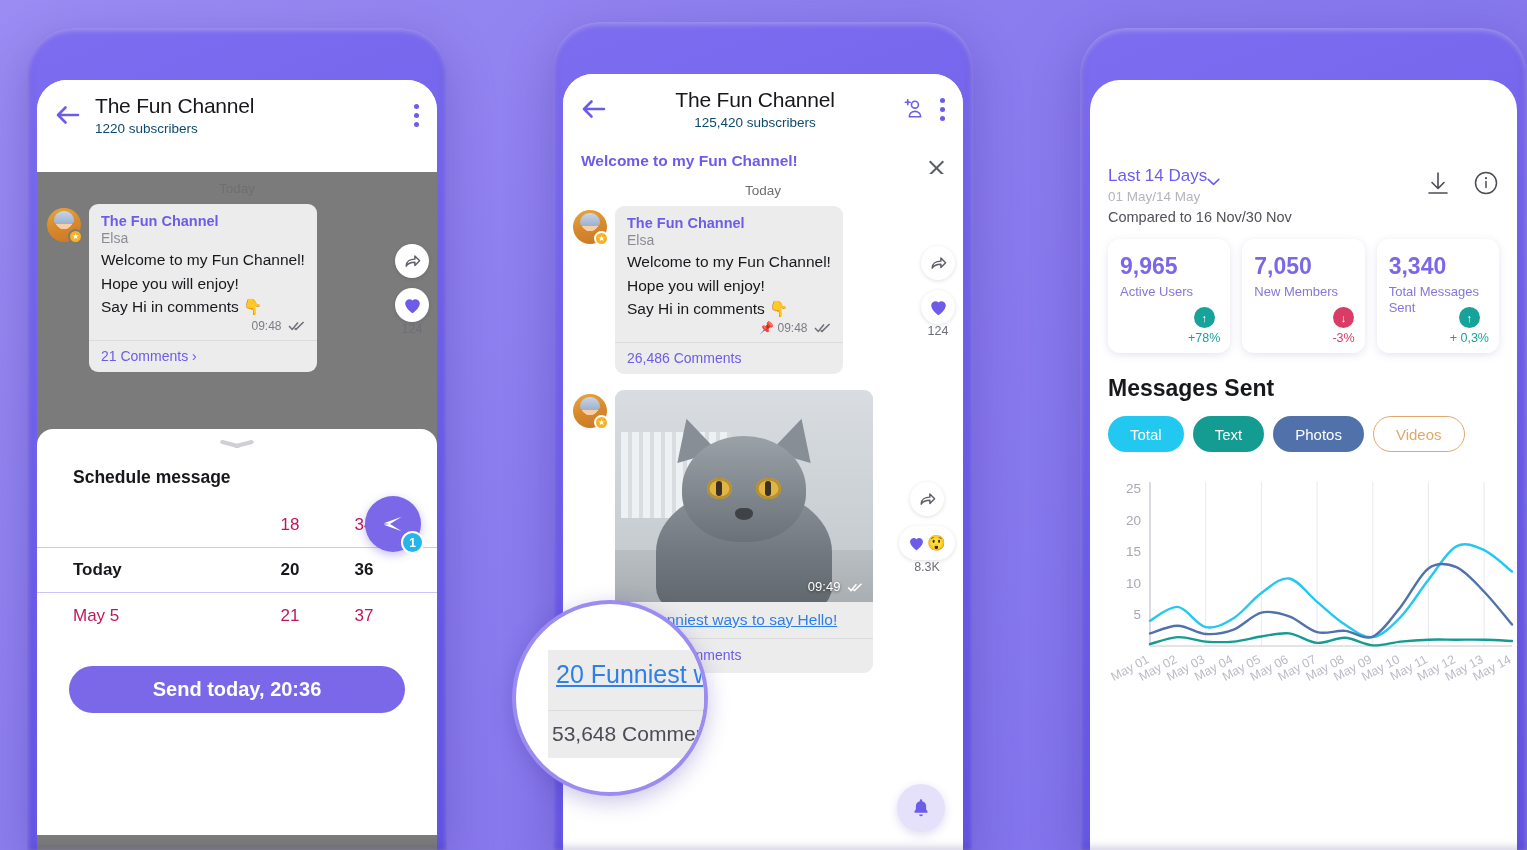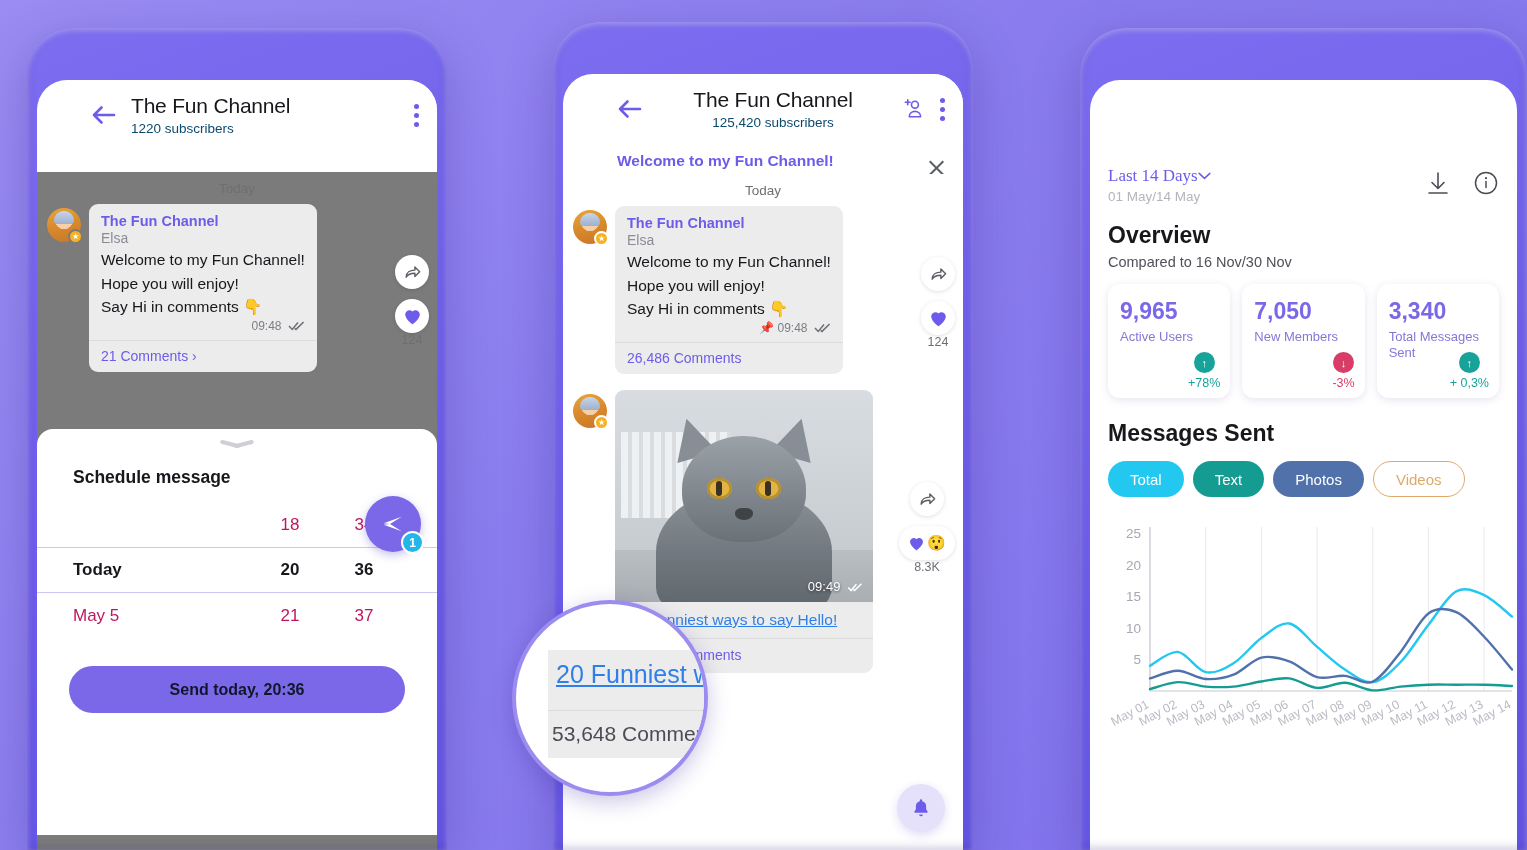--- a/index.html
+++ b/index.html
@@ -22,21 +22,20 @@
     content:"";position:absolute;inset:0;border-radius:46px 46px 0 0;
     box-shadow: inset 0 2px 6px rgba(255,255,255,.38), inset 0 -2px 10px rgba(40,20,110,.25);
     pointer-events:none;
   }
   .screen {
     position: absolute;
     left: 10px; right: 10px; top: 52px; bottom: 0;
     background: #fff;
     border-radius: 30px 30px 0 0;
     overflow: hidden;
-    padding-left: 36px;
   }
 
   #phone1 { left: 27px;  top: 28px;  width: 420px; height: 822px; }
   #phone2 { left: 553px; top: 22px;  width: 420px; height: 828px; }
   #phone3 { left: 1080px;top: 28px;  width: 447px; height: 822px; }
 
   
   .chat-header { display:flex; align-items:center; padding: 14px 18px 12px 16px; background:#fff; }
   .back-arrow { width: 30px; height: 30px; flex: 0 0 auto; cursor:pointer; }
   .chat-titles { flex: 1; margin-left: 12px; }
@@ -68,21 +67,21 @@
     background:#f5b228;border:2px solid #7b7b7b;display:flex;align-items:center;justify-content:center;
     font-size:8px;color:#fff;line-height:1;
   }
   .bubble { background:#ececec; border-radius:9px; padding:9px 12px 8px; margin-left:8px; max-width:258px; }
   .b-channel { color:#6c5ce9; font-size:14.5px; font-weight:bold; }
   .b-author  { color:#8b8d96; font-size:14px; margin-top:1px; }
   .b-text { font-size:15.5px; color:#17181c; line-height:1.27; margin-top:4px; }
   .b-meta { text-align:right; font-size:12px; color:#7b7d85; margin-top:2px; }
   .b-sep { border-top:1px solid #dcdcdc; margin:7px -12px 0; }
   .b-comments { color:#6c5ce9; font-size:14px; padding-top:7px; cursor:pointer; }
-  .side-actions { position:absolute; right:8px; top:55px; display:flex; flex-direction:column; align-items:center; gap:10px; }
+  .side-actions { position:absolute; right:8px; top:44px; display:flex; flex-direction:column; align-items:center; gap:10px; }
   .circ-btn { width:34px;height:34px;border-radius:50%;background:#fff;display:flex;align-items:center;justify-content:center;
               box-shadow:0 1px 4px rgba(0,0,0,.12); cursor:pointer; }
   .react-count { font-size:12.5px; color:#6d6f77; }
 
   .sheet {
     position:absolute; left:0; right:0; bottom:15px; height:406px; background:#fff;
     border-radius:16px 16px 0 0;
   }
   .sheet-handle { width:34px;height:9px;margin:13px auto 0; position:relative; cursor:pointer; }
   .sheet-handle::before, .sheet-handle::after {
@@ -103,22 +102,22 @@
   .send-fab {
     position:absolute; right:16px; top:-6px; width:56px;height:56px;border-radius:50%;
     background:#7b68e8; display:flex;align-items:center;justify-content:center; cursor:pointer;
     box-shadow:0 3px 10px rgba(90,70,210,.35);
   }
   .send-badge{
     position:absolute;right:-3px;bottom:-2px;width:23px;height:23px;border-radius:50%;background:#24b6e8;
     border:2px solid #fff; color:#fff;font-size:12px;display:flex;align-items:center;justify-content:center;font-weight:bold;
   }
   .send-btn {
-    margin:28px 32px 0; height:47px; border-radius:24px; background:#7b68e8; color:#0f172a;
-    display:flex;align-items:center;justify-content:center;font-size:16px;font-weight:bold;cursor:pointer;
+    margin:28px 32px 0; height:47px; border-radius:24px; background:#7b68e8; color:#ffffff;
+    display:flex;align-items:center;justify-content:center;font-size:20px;font-weight:bold;cursor:pointer;
     border:none; width:calc(100% - 64px);
   }
 
   
   .pinned { display:flex; align-items:flex-start; padding:10px 16px 10px 18px; border-bottom:1.5px solid #8b79ee; background:#fff; }
   .pinned-txt { flex:1; }
   .pin-title { color:#6c5ce9; font-size:15.5px; font-weight:bold; }
   .pin-sub { color:#8b8d96; font-size:14px; margin-top:2px; }
   .close-x { width:20px;height:20px;position:relative;cursor:pointer;margin-top:6px; }
   .close-x::before,.close-x::after{content:"";position:absolute;left:0;top:9px;width:19px;height:1.8px;background:#5c5e66;}
@@ -161,21 +160,21 @@
 
   .bell-fab{
     position:absolute; right:18px; bottom:18px; width:48px;height:48px;border-radius:50%;
     background:#e6e1fb; display:flex;align-items:center;justify-content:center;cursor:pointer;
     box-shadow:0 3px 10px rgba(80,60,190,.18);
   }
 
   
   .ins-body{ position:absolute;left:0;right:0;top:72px;bottom:0;background:#fff; padding: 0 18px; }
   .range-row{ display:flex;align-items:flex-start;justify-content:space-between; padding-top:14px; }
-  .range-main{ display:flex;align-items:center;cursor:pointer;font-family:Liberation Serif, serif; }
+  .range-main{ display:flex;align-items:flex-end;cursor:pointer; }
   .range-lbl{ color:#6c5ce9;font-size:17px; }
   .range-sub{ color:#b4b5bc;font-size:13.5px;margin-top:3px; }
   .range-icons{ display:flex;align-items:center;gap:22px;padding-top:4px; }
   .ov-title{ font-size:23px;font-weight:bold;color:#17181c;margin-top:18px; }
   .ov-sub{ font-size:14.5px;color:#4f5058;margin-top:5px; }
 
   .cards{ display:flex; gap:12px; margin-top:14px; }
   .stat-card{ flex:1; background:#fff;border-radius:12px; box-shadow:0 2px 9px rgba(60,40,130,.13);
               padding:14px 12px 10px; min-height:114px; position:relative; }
   .stat-num{ font-size:23px;font-weight:bold;color:#7b68e8; }
@@ -452,21 +451,20 @@
             <path d="M13 3v15M7 12.5l6 6 6-6M4 23h18"></path>
           </svg>
           <svg width="26" height="26" viewBox="0 0 26 26" fill="none" stroke="#4b4d55" stroke-width="1.5">
             <circle cx="13" cy="13" r="10.5"></circle>
             <path d="M13 11.5v6" stroke-linecap="round"></path>
             <circle cx="13" cy="8.2" r="1.1" fill="#4b4d55" stroke="none"></circle>
           </svg>
         </div>
       </div>
 
-      <div class="ov-title">Overview</div>
       <div class="ov-sub">Compared to 16 Nov/30 Nov</div>
 
       <div class="cards">
         <div class="stat-card">
           <div class="stat-num">9,965</div>
           <div class="stat-lbl">Active Users</div>
           <div class="delta">
             <div class="dot" style="background:#18a39a">↑</div>
             <div class="val" style="color:#18a39a">+78%</div>
           </div>

